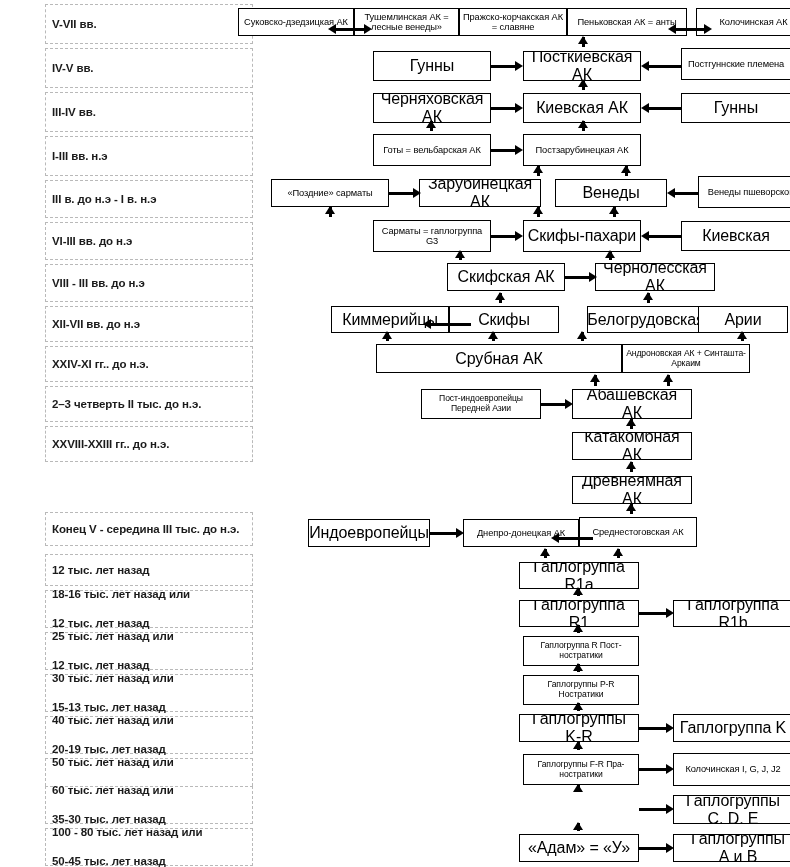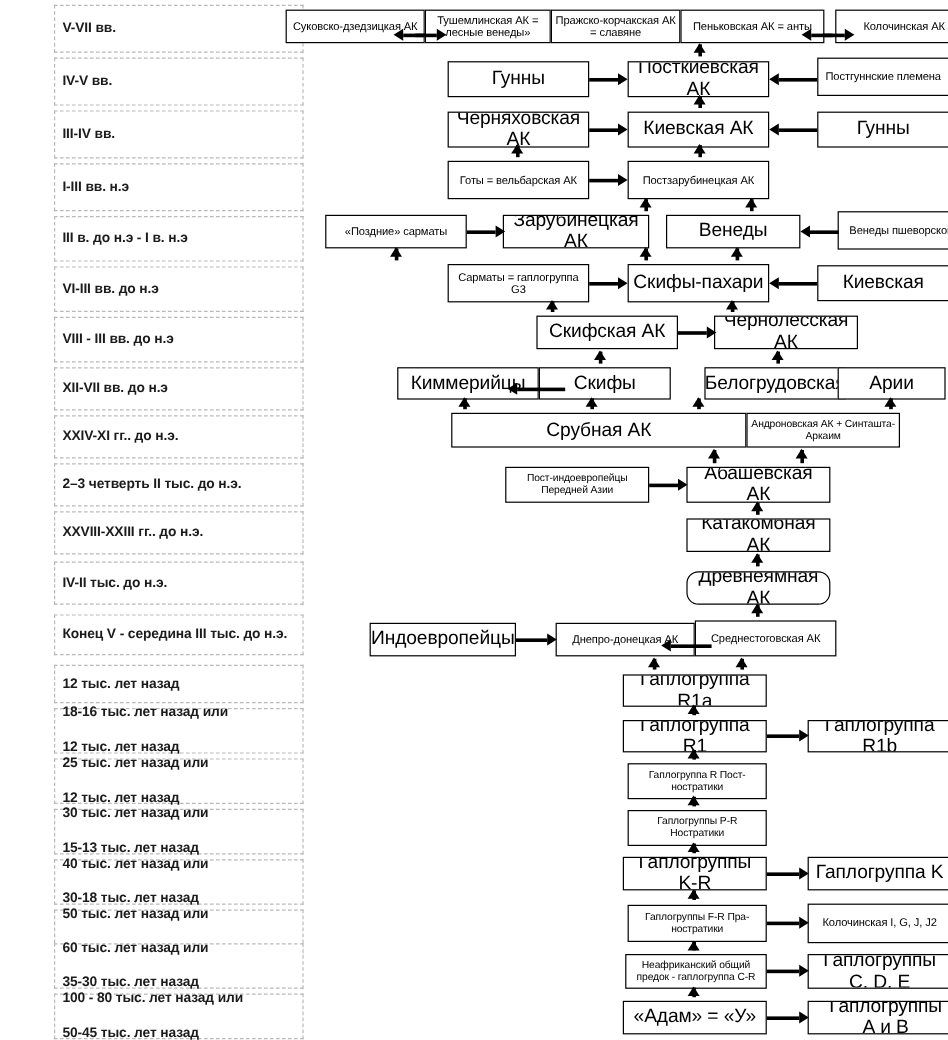--- a/index.html
+++ b/index.html
@@ -111,23 +111,20 @@
   </div>
   <div class="period" style="top:346px;height:36px;">
     <span>XXIV-XI гг.. до н.э.</span>
   </div>
   <div class="period" style="top:386px;height:36px;">
     <span>2–3 четверть II тыс. до н.э.</span>
   </div>
   <div class="period" style="top:426px;height:36px;">
     <span>XXVIII-XXIII гг.. до н.э.</span>
   </div>
-  <div class="period" style="top:468px;height:36px;">
-    <span>IV-II тыс. до н.э.</span>
-  </div>
   <div class="period" style="top:512px;height:34px;">
     <span>Конец V - середина III тыс. до н.э.</span>
   </div>
   <div class="period" style="top:554px;height:32px;">
     <span>12 тыс. лет назад</span>
   </div>
   <div class="period" style="top:590px;height:38px;">
     <span>
       <span>18-16 тыс. лет назад или</span><br>
       <span>12 тыс. лет назад</span>
@@ -141,21 +138,21 @@
   </div>
   <div class="period" style="top:674px;height:38px;">
     <span>
       <span>30 тыс. лет назад или</span><br>
       <span>15-13 тыс. лет назад</span>
     </span>
   </div>
   <div class="period" style="top:716px;height:38px;">
     <span>
       <span>40 тыс. лет назад или</span><br>
-      <span>30-18 тыс. лет назад</span>
+      <span>20-19 тыс. лет назад</span>
     </span>
   </div>
   <div class="period" style="top:758px;height:38px;">
     <span>
       <span>50 тыс. лет назад или</span><br>
       <span>25-20 тыс. лет назад</span>
     </span>
   </div>
   <div class="period" style="top:786px;height:38px;">
     <span>
@@ -359,21 +356,21 @@
     <div class="shaft" style="width:24px;"></div>
       <div class="head"></div>
   </div>
 
   <div class="node" style="left:529px;top:432px;width:120px;height:28px;">Катакомбная АК</div>
   <div class="arrow up" style="left:583px;top:418px;height:16px;width:11px;">
     <div class="head"></div>
       <div class="shaft" style="height:10px;"></div>
   </div>
 
-  <div class="node" style="left:529px;top:476px;width:120px;height:28px;border-radius:10px;">Древнеямная АК</div>
+  <div class="node" style="left:529px;top:476px;width:120px;height:28px;">Древнеямная АК</div>
   <div class="arrow up" style="left:583px;top:461px;height:16px;width:11px;">
     <div class="head"></div>
       <div class="shaft" style="height:10px;"></div>
   </div>
 
   <div class="node" style="left:265px;top:519px;width:122px;height:28px;">Индоевропейцы</div>
   <div class="node small" style="left:420px;top:519px;width:116px;height:28px;">Днепро-донецкая АК</div>
   <div class="node small" style="left:536px;top:517px;width:118px;height:30px;">Среднестоговская АК</div>
 
   <div class="arrow up" style="left:583px;top:503px;height:16px;width:11px;">
@@ -437,21 +434,20 @@
   <div class="node small" style="left:630px;top:753px;width:120px;height:33px;">Колочинская I, G, J, J2</div>
   <div class="arrow up" style="left:530px;top:741px;height:14px;width:11px;">
     <div class="head"></div>
       <div class="shaft" style="height:8px;"></div>
   </div>
   <div class="arrow right" style="left:596px;top:764px;width:35px;height:11px;">
     <div class="shaft" style="width:27px;"></div>
       <div class="head"></div>
   </div>
 
-  <div class="node tiny" style="left:478px;top:795px;width:118px;height:29px;">Неафриканский общий предок - гаплогруппа C-R</div>
   <div class="node" style="left:630px;top:795px;width:120px;height:29px;">Гаплогруппы C, D, E</div>
   <div class="arrow up" style="left:530px;top:784px;height:13px;width:11px;">
     <div class="head"></div>
       <div class="shaft" style="height:7px;"></div>
   </div>
   <div class="arrow right" style="left:596px;top:804px;width:35px;height:11px;">
     <div class="shaft" style="width:27px;"></div>
       <div class="head"></div>
   </div>
 

